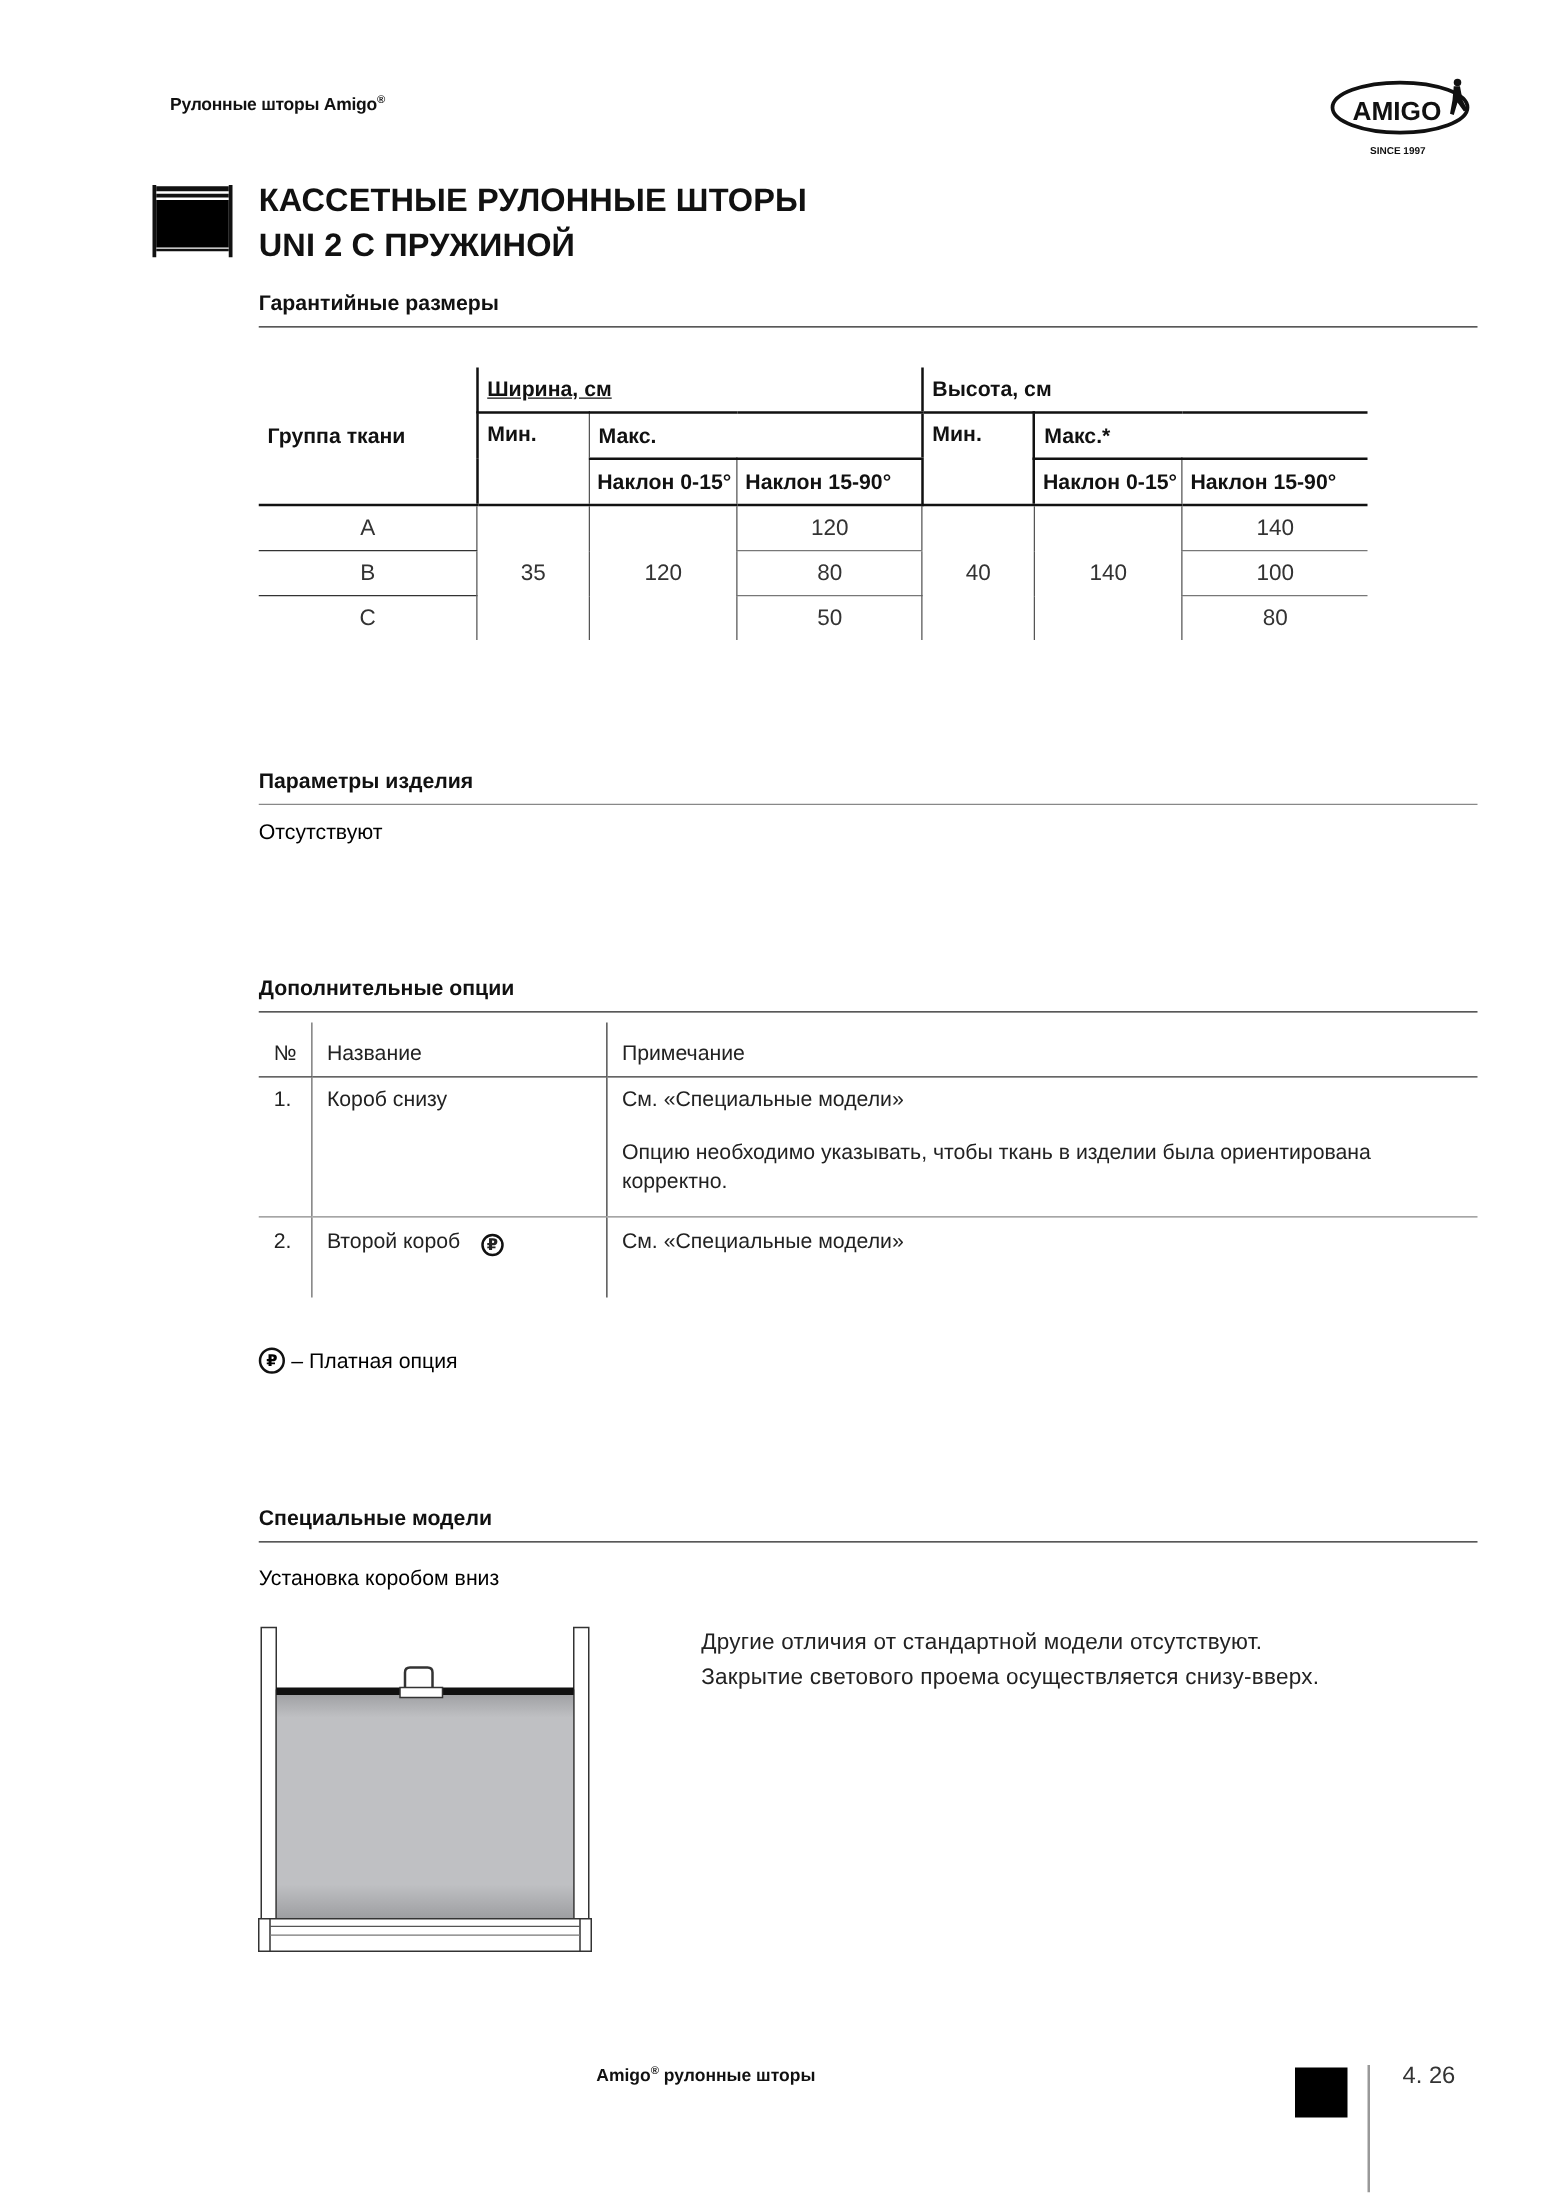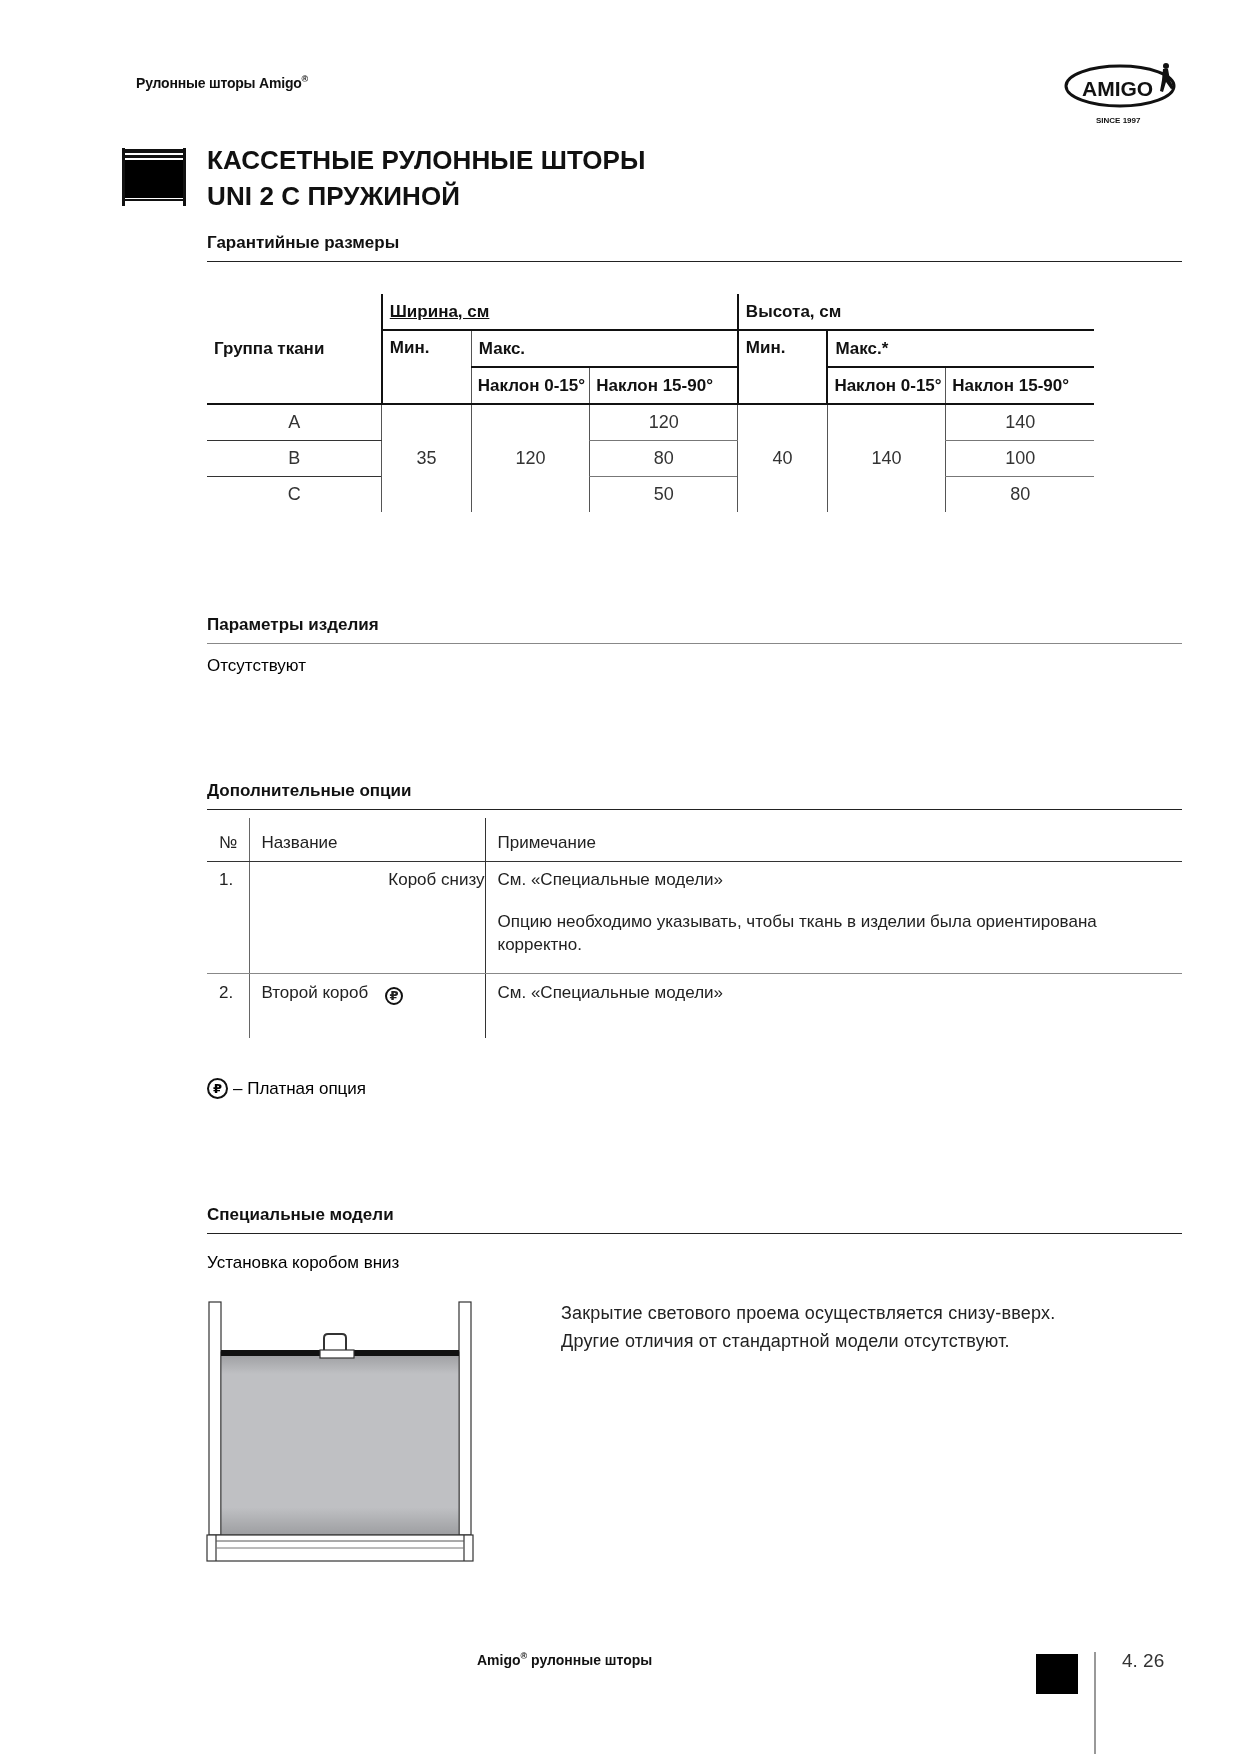--- a/index.html
+++ b/index.html
@@ -139,21 +139,21 @@
       <col>
     </colgroup>
   <tbody>
       <tr>
     <td style="padding:15px 0 8px 12px; border-bottom:1.5px solid #333;">№</td>
     <td style="padding:15px 0 8px 12px; border-left:1.5px solid #666; border-bottom:1.5px solid #333;">Название</td>
     <td style="padding:15px 0 8px 12px; border-left:1.5px solid #333; border-bottom:1.5px solid #333;">Примечание</td>
   </tr>
   <tr style="height:112px;">
     <td style="padding:8px 0 0 12px; border-bottom:1.5px solid #888;">1.</td>
-    <td style="padding:8px 0 0 12px; border-left:1.5px solid #666; border-bottom:1.5px solid #888;text-align:right;">Короб снизу</td>
+    <td style="padding:8px 0 0 12px; border-left:1.5px solid #666; border-bottom:1.5px solid #888;">Короб снизу</td>
     <td style="padding:8px 60px 0 12px; border-left:1.5px solid #333; border-bottom:1.5px solid #888;">
       <div>См. «Специальные модели»</div>
       <div style="margin-top:20px; line-height:23px;">Опцию необходимо указывать, чтобы ткань в изделии была ориентирована корректно.</div>
     </td>
   </tr>
   <tr style="height:64px;">
     <td style="padding:9px 0 0 12px;">2.</td>
     <td style="padding:9px 0 0 12px; border-left:1.5px solid #666;">
       <span>Второй короб</span>
       <span class="ruble" style="margin-left:12px; vertical-align:-2px;">₽</span>
@@ -190,20 +190,20 @@
     <rect x="114" y="50" width="34" height="8" fill="#fff" stroke="#333" stroke-width="1.2"></rect>
     <rect x="1" y="235" width="266" height="26" fill="#fff" stroke="#333" stroke-width="1.2"></rect>
     <line x1="10" y1="235" x2="10" y2="261" stroke="#333" stroke-width="1.2"></line>
     <line x1="258" y1="235" x2="258" y2="261" stroke="#333" stroke-width="1.2"></line>
     <line x1="10" y1="241" x2="258" y2="241" stroke="#555" stroke-width="1"></line>
     <line x1="10" y1="248" x2="258" y2="248" stroke="#777" stroke-width="1"></line>
   </svg>
 </div>
 
 <div class="plain" style="left:561px; top:1299px; font-size:18px; line-height:28px; color:#222; letter-spacing:0.2px;">
+  <div>Другие отличия от стандартной модели отсутствуют.</div>
   <div>Закрытие светового проема осуществляется снизу-вверх.</div>
-  <div>Другие отличия от стандартной модели отсутствуют.</div>
 </div>
 
 <div class="abs" id="footer-text"><span>Amigo</span><sup>®</sup><span> рулонные шторы</span></div>
 <div class="abs" id="footer-block"></div>
 <div class="abs" id="footer-rule"></div>
 <div class="abs" id="page-num">4. 26</div>
 
 </body></html>

